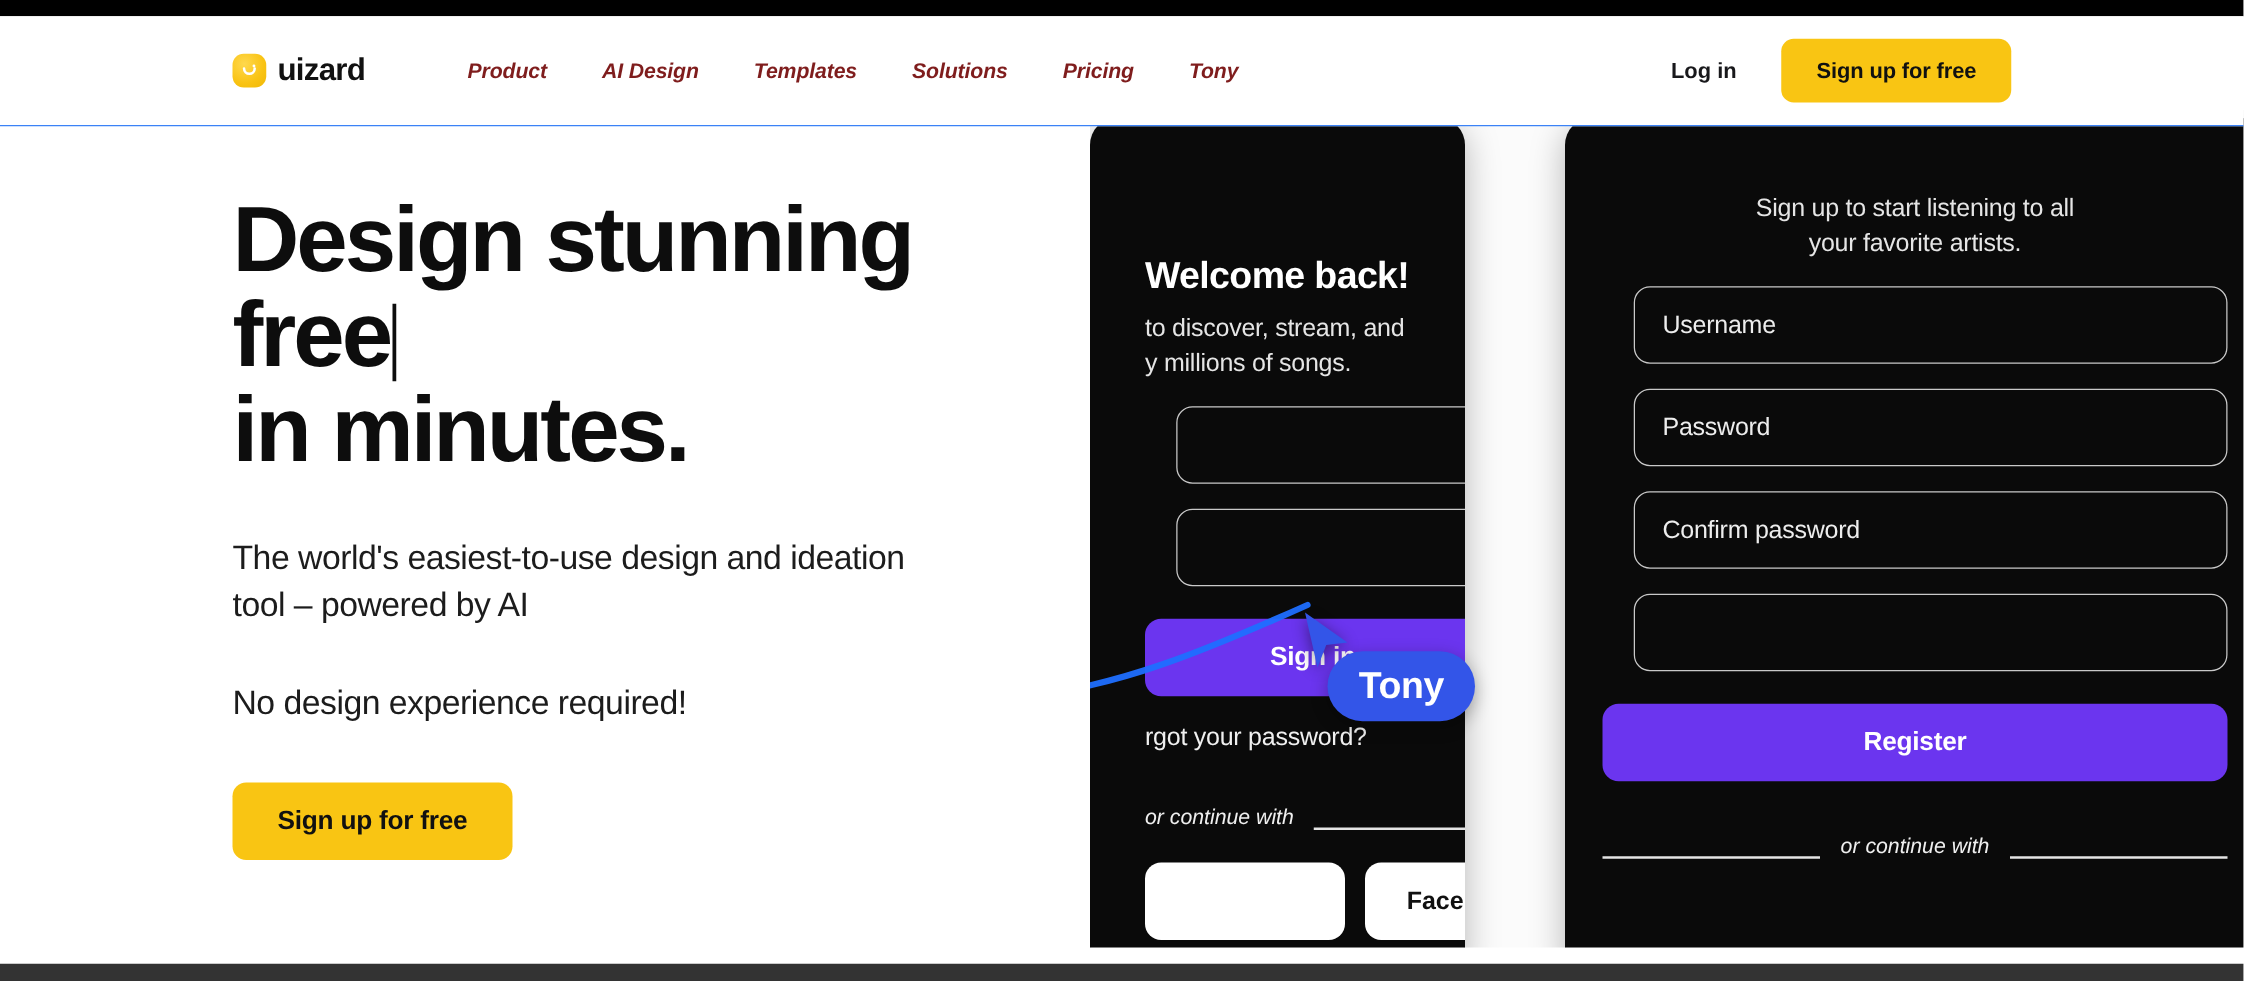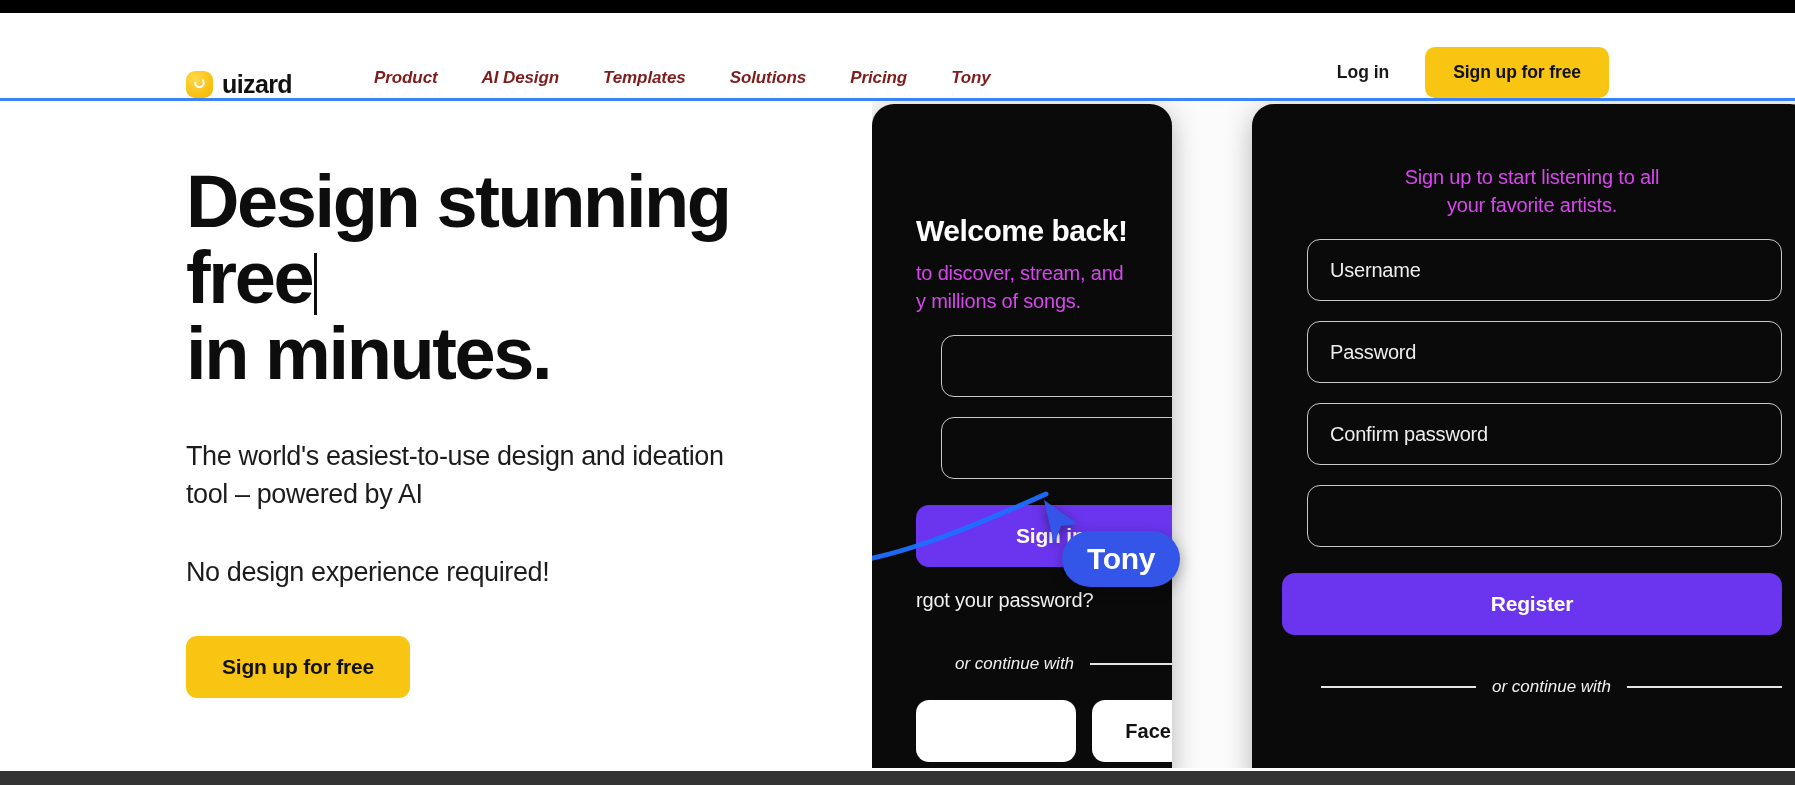--- a/index.html
+++ b/index.html
@@ -36,23 +36,23 @@
     background: #333333;
   }
 
   
   .navbar {
     position: absolute;
     top: 13px; left: 0;
     width: 1795px;
     height: 88px;
     background: #ffffff;
-    border-bottom: 3px solid #3b82f6;
-    display: flex;
-    align-items: flex-end;
+    border-bottom: 1px solid #3b82f6;
+    display: flex;
+    align-items: center;
     padding: 0 186px 0 186px;
     z-index: 40;
   }
 
   .brand {
     display: flex;
     align-items: center;
     gap: 9px;
     margin-right: 60px;
     cursor: pointer;
@@ -117,21 +117,21 @@
     padding: 15px 28px;
     cursor: pointer;
     white-space: nowrap;
     font-family: "Liberation Sans", sans-serif;
     letter-spacing: -0.1px;
   }
 
   
   .hero {
     position: absolute;
-    top: 98px; left: 0;
+    top: 88px; left: 0;
     width: 1795px;
     height: 670px;
   }
 
   .hero-copy {
     position: absolute;
     left: 186px;
     top: 66px;
     width: 720px;
   }
@@ -227,21 +227,21 @@
 
   .m-title {
     color: #ffffff;
     font-weight: 700;
     letter-spacing: -0.5px;
   }
   .card-left .m-title { font-size: 30px; }
   .card-right .m-title { font-size: 27px; text-align: center; }
 
   .m-sub {
-    color: #d946ef;
+    color: #e5e5e5;
     font-size: 20px;
     line-height: 1.38;
     margin-top: 12px;
     letter-spacing: -0.2px;
   }
   .card-right .m-sub { text-align: center; font-size: 20px; }
 
   .m-field {
     height: 62px;
     border: 1.5px solid #c9c9c9;
@@ -275,26 +275,25 @@
   .m-link {
     margin-top: 22px;
     color: #f0f0f0;
     font-size: 20px;
     letter-spacing: -0.2px;
   }
 
   .m-divider {
     margin-top: 42px;
     display: flex;
-    align-items: center;
+    align-items: flex-end;
     gap: 16px;
     color: #efefef;
     font-size: 17px;
     font-style: italic;
-    margin-left: 39px;
   }
   .m-divider .rule {
     height: 2px;
     background: #e4e4e4;
     flex: 1;
   }
   .card-left .m-divider { width: 380px; }
 
   .m-social-row {
     margin-top: 26px;

